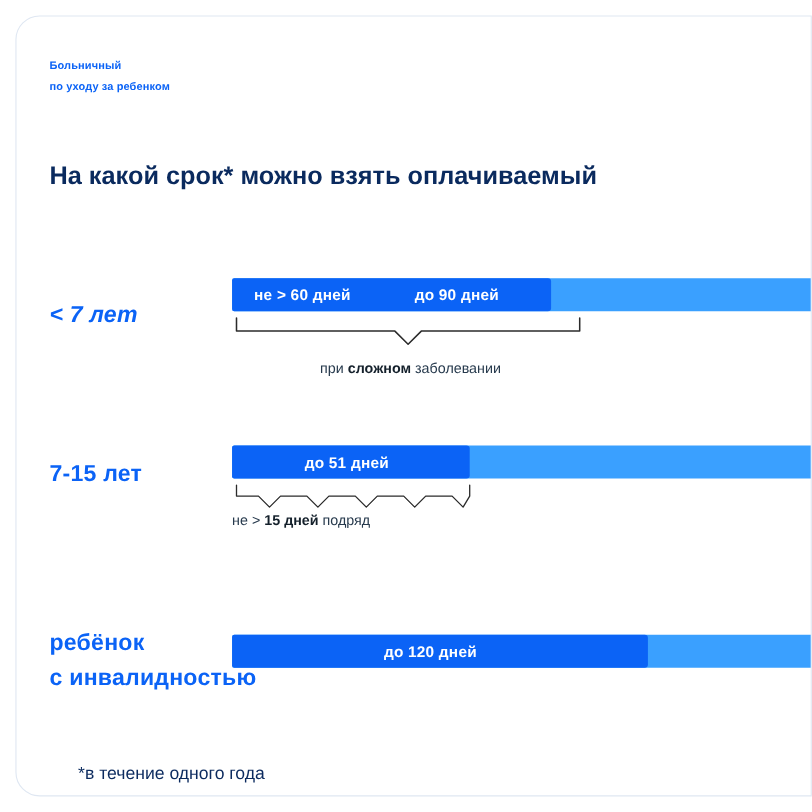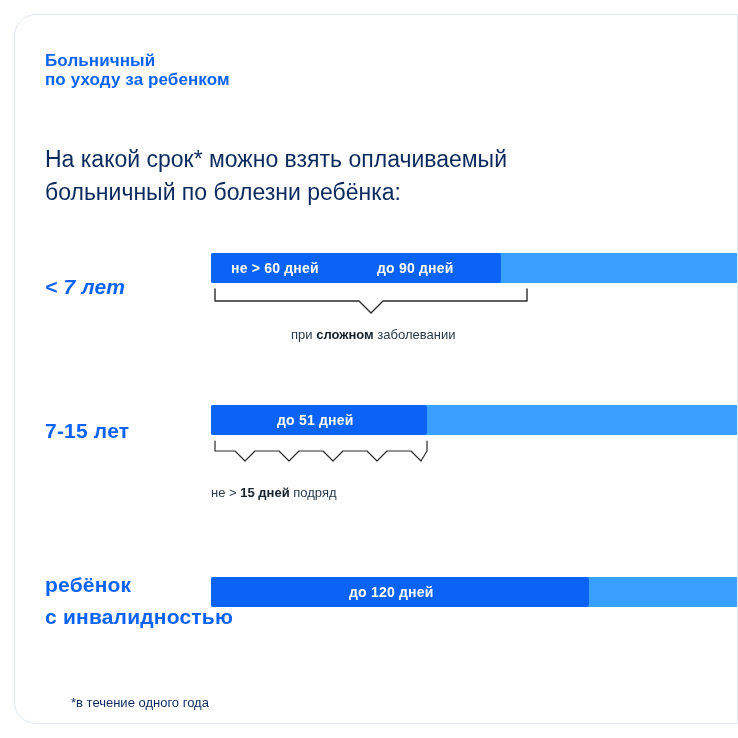--- a/index.html
+++ b/index.html
@@ -23,36 +23,36 @@
     border: 1px solid #dfe7f2;
     border-radius: 22px 0 0 22px;
     box-sizing: border-box;
     overflow: hidden;
   }
   .kicker {
     position: absolute;
     left: 30px;
     top: 36px;
     color: #0b63f6;
-    font-size: 17px;
+    font-size: 10px;
     font-weight: bold;
     line-height: 19px;
     letter-spacing: 0.1px;
   }
   .kicker div { white-space: nowrap; }
 
   .headline {
     position: absolute;
     left: 30px;
     top: 128px;
     width: 640px;
     color: #0a2a5e;
     font-size: 23px;
     line-height: 33px;
-    font-weight: 400;
+    font-weight: 700;
   }
   .headline div { white-space: nowrap; }
 
   .row {
     position: absolute;
     left: 0;
     width: 724px;
   }
   .row-label {
     position: absolute;
@@ -103,36 +103,35 @@
   .caption b { color: #14202b; }
 
   .brace {
     position: absolute;
   }
   .footnote {
     position: absolute;
     left: 56px;
     top: 680px;
     color: #0b2a5e;
-    font-size: 13px;
+    font-size: 16px;
   }
 </style>
 </head>
 <body>
 
 <div class="card">
 
   <div class="kicker">
     <div>Больничный</div>
     <div>по уходу за ребенком</div>
   </div>
 
   <div class="headline">
     <div>На какой срок* можно взять оплачиваемый</div>
-    <div>больничный по болезни ребёнка:</div>
   </div>
 
   <div class="row" style="top:238px;">
     <div class="row-label" style="top:22px;font-style:italic;">&lt; 7 лет</div>
 
     <div class="bar-track" style="left:196px; top:0; width:528px;">
       <div class="bar-fill" style="width:290px;"></div>
     </div>
     <div class="bar-text" style="left:216px;">не &gt; 60 дней</div>
     <div class="bar-text" style="left:362px;">до 90 дней</div>
@@ -151,21 +150,21 @@
 
     <div class="bar-track" style="left:196px; top:0; width:528px;">
       <div class="bar-fill" style="width:216px;"></div>
     </div>
     <div class="bar-text" style="left:262px;">до 51 дней</div>
 
     <svg class="brace" style="left:196px; top:34px;" width="220" height="26" viewBox="0 0 220 26">
       <path d="M4 2 L4 12 L24 12 L34 22 L44 12 L68 12 L78 22 L88 12 L112 12 L122 22 L132 12 L156 12 L166 22 L176 12 L200 12 L210 22 L216 12 L216 2" fill="none" stroke="#2b2b2b" stroke-width="1.2" stroke-linejoin="round" stroke-linecap="round"></path>
     </svg>
 
-    <div class="caption" style="left:196px; top:80px;">
+    <div class="caption" style="left:196px; top:60px;">
       <span>не &gt; </span><b>15 дней</b><span> подряд</span>
     </div>
   </div>
 
   <div class="row" style="top:550px;">
     <div class="row-label" style="top:8px;">
       <span>ребёнок</span>
       <span class="second">с инвалидностью</span>
     </div>
 

